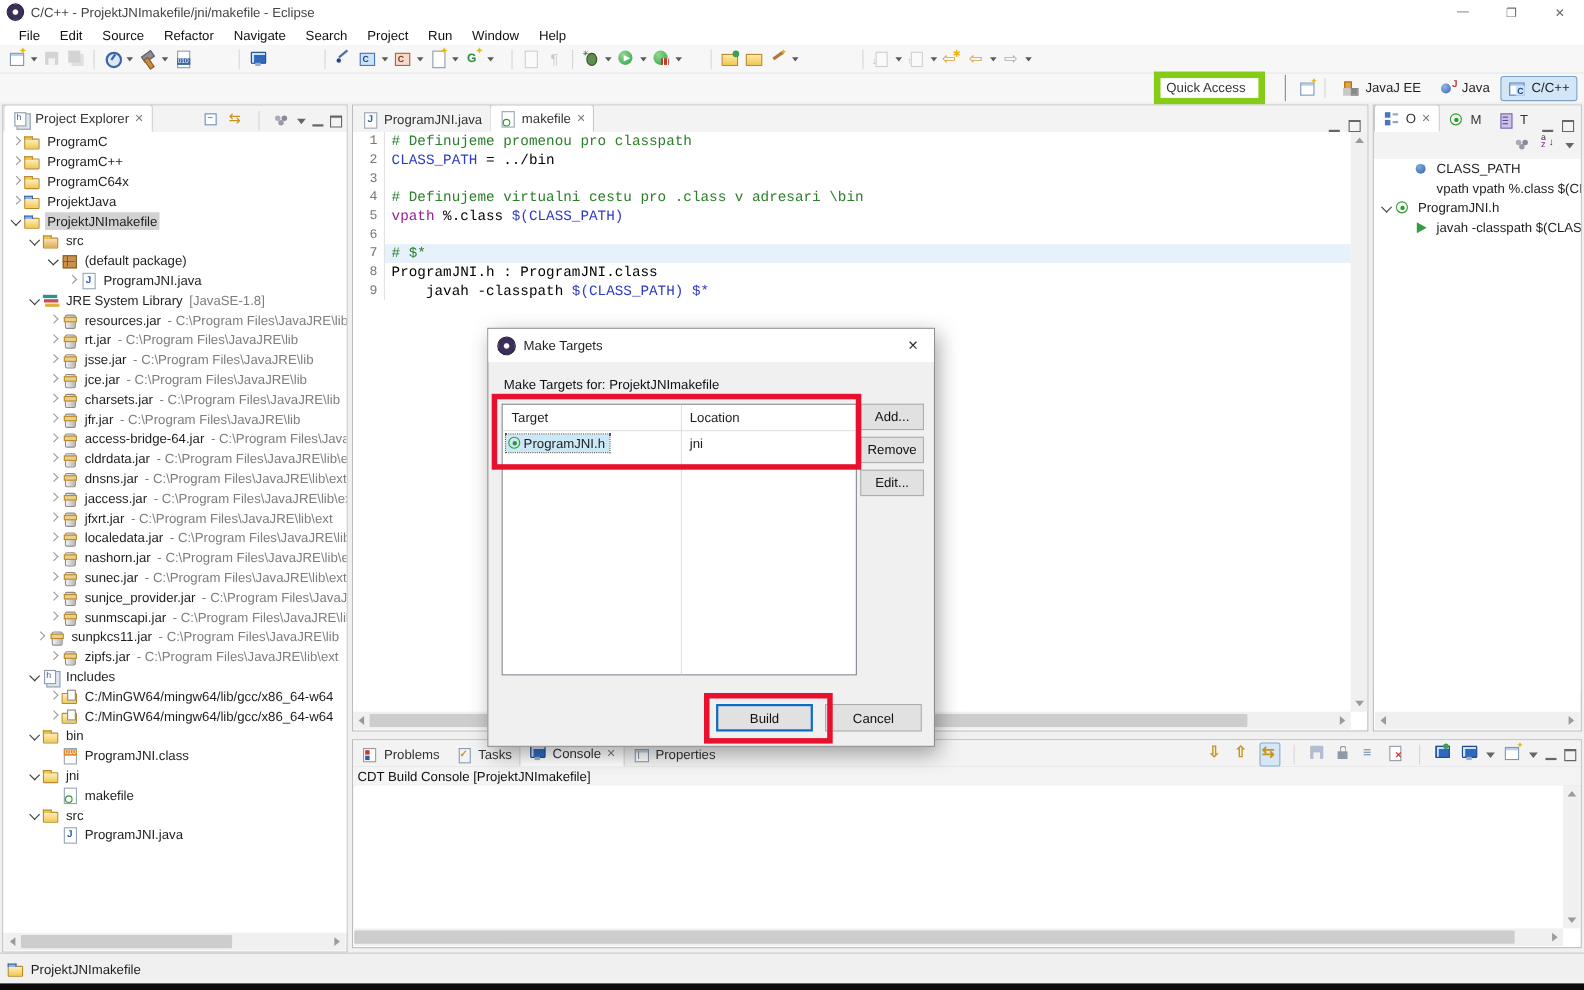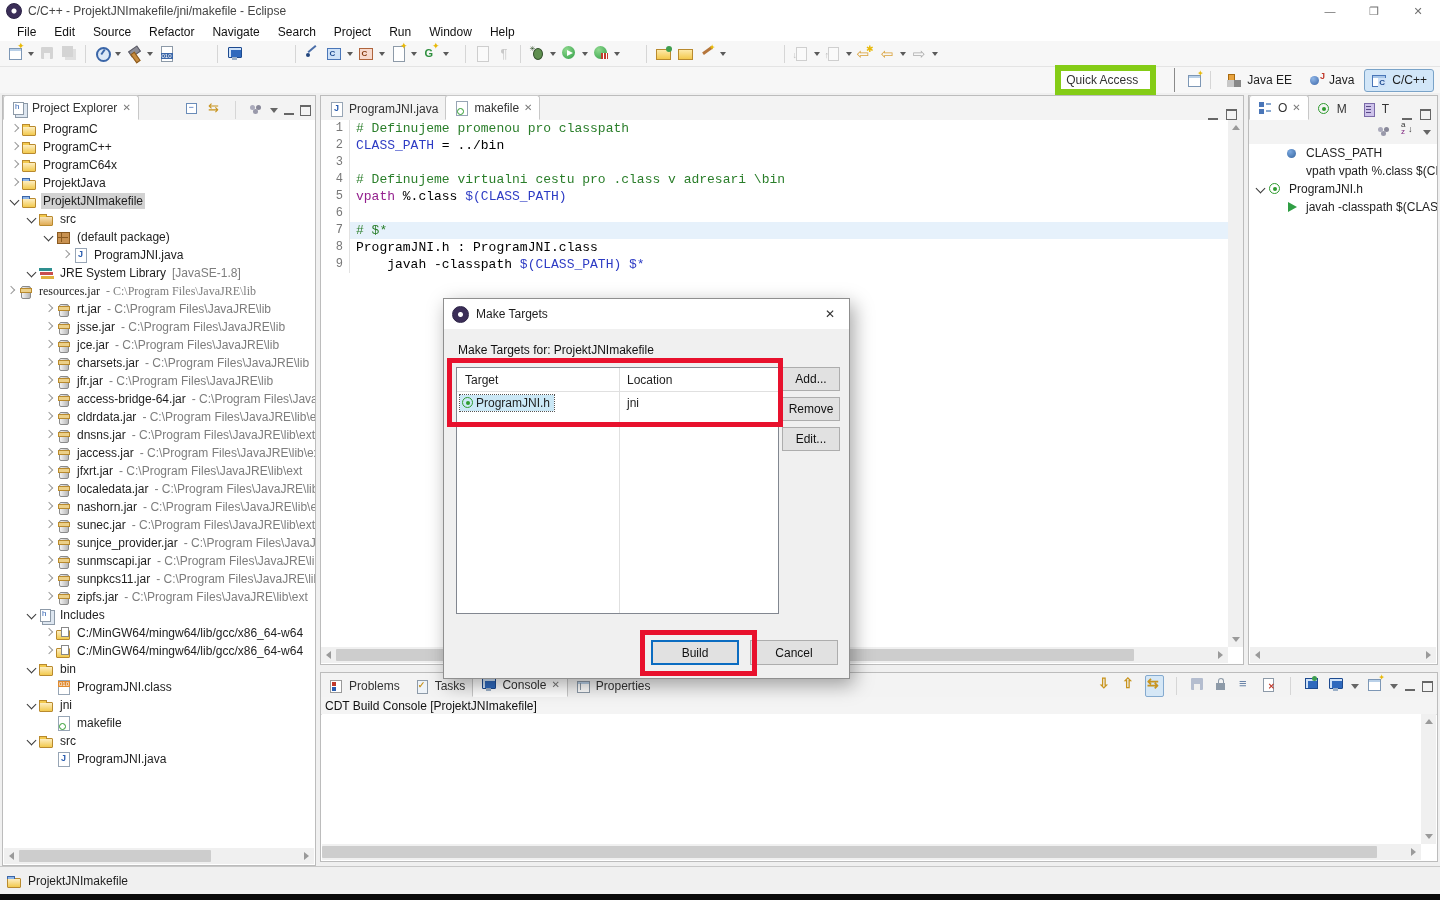--- a/index.html
+++ b/index.html
@@ -355,21 +355,21 @@
 
   <div id="toolbar2">
     <div id="quickaccess">Quick Access</div>
     <div class="pdivider"></div>
     <span class="tbtn">
         <span class="ci ci-persp"></span>
       </span>
     <span class="tsep"></span>
     <div class="persp">
       <span class="ci ci-jee"></span>
-      <span>Java EE</span>
+      <span>JavaJ EE</span>
     </div>
     <div class="persp">
       <span class="ci ci-java"></span>
       <span>Java</span>
     </div>
     <div class="persp active">
       <span class="ci ci-cpersp"></span>
       <span>C/C++</span>
     </div>
   </div>
@@ -431,21 +431,21 @@
           <span class="tw cl"></span>
           <span class="ic ic-jfile"></span>
           <span class="tlabel">ProgramJNI.java</span>
         </div>
         <div class="trow" style="padding-left: 21px;">
           <span class="tw open"></span>
           <span class="ic ic-jre"></span>
           <span class="tlabel">JRE System Library</span>
           <span class="tsub">[JavaSE-1.8]</span>
         </div>
-        <div class="trow" style=" font-family: Liberation Serif, serif;">
+        <div class="trow" style="padding-left: 38px;">
           <span class="tw cl"></span>
           <span class="ic ic-jar"></span>
           <span class="tlabel">resources.jar</span>
           <span class="tsub">- C:\Program Files\JavaJRE\lib</span>
         </div>
         <div class="trow" style="padding-left: 38px;">
           <span class="tw cl"></span>
           <span class="ic ic-jar"></span>
           <span class="tlabel">rt.jar</span>
           <span class="tsub">- C:\Program Files\JavaJRE\lib</span>
@@ -527,21 +527,21 @@
           <span class="ic ic-jar"></span>
           <span class="tlabel">sunjce_provider.jar</span>
           <span class="tsub">- C:\Program Files\JavaJ</span>
         </div>
         <div class="trow" style="padding-left: 38px;">
           <span class="tw cl"></span>
           <span class="ic ic-jar"></span>
           <span class="tlabel">sunmscapi.jar</span>
           <span class="tsub">- C:\Program Files\JavaJRE\lil</span>
         </div>
-        <div class="trow" style="padding-left: 38px;">
+        <div class="trow" style="padding-left: 26px;">
           <span class="tw cl"></span>
           <span class="ic ic-jar"></span>
           <span class="tlabel">sunpkcs11.jar</span>
           <span class="tsub">- C:\Program Files\JavaJRE\lib</span>
         </div>
         <div class="trow" style="padding-left: 38px;">
           <span class="tw cl"></span>
           <span class="ic ic-jar"></span>
           <span class="tlabel">zipfs.jar</span>
           <span class="tsub">- C:\Program Files\JavaJRE\lib\ext</span>

